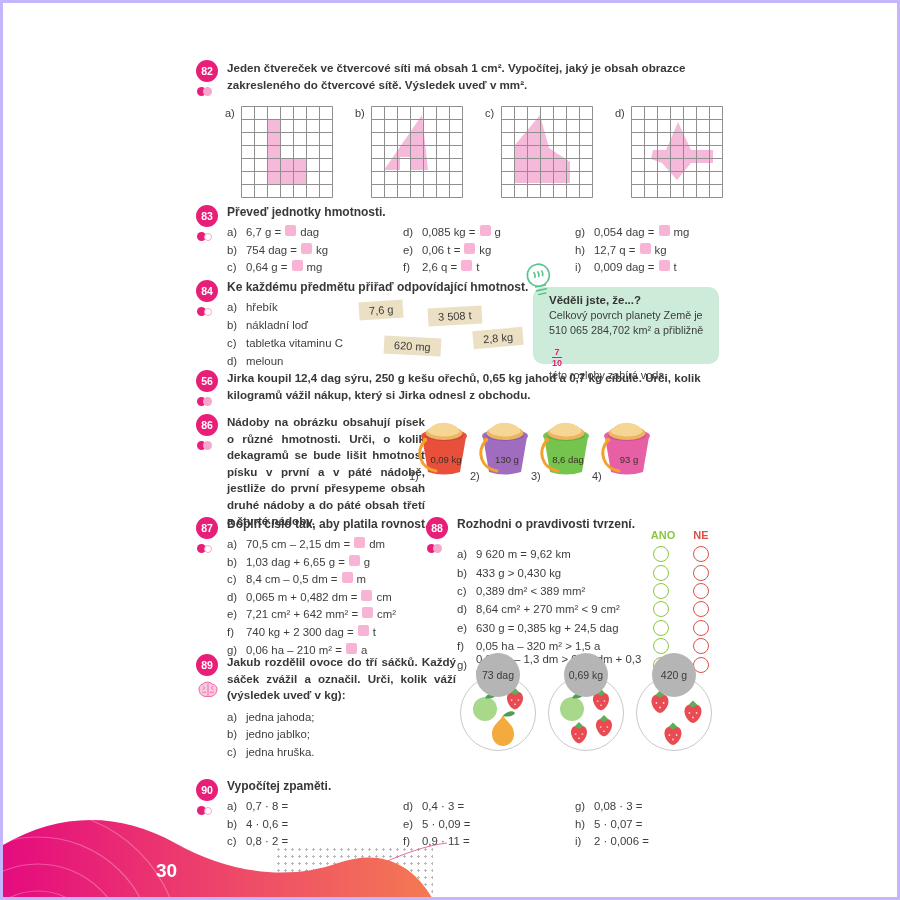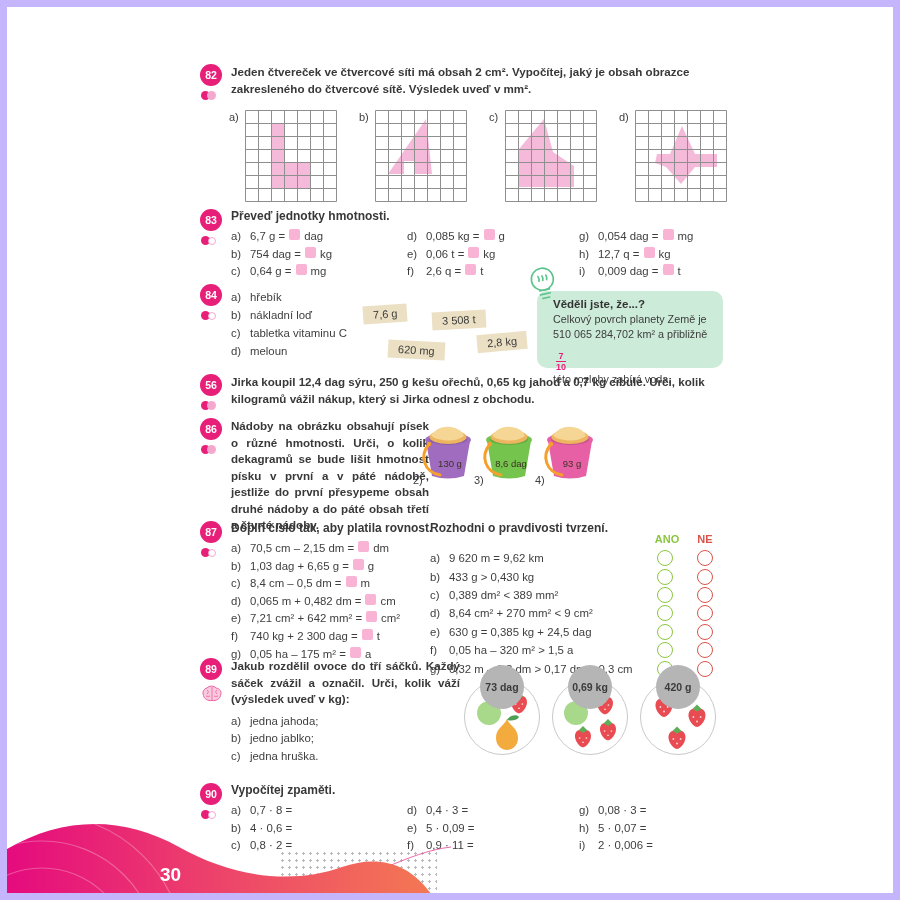--- a/index.html
+++ b/index.html
@@ -1,16 +1,16 @@
 <!DOCTYPE html>
 <html><head>
 <meta charset="utf-8">
 <style>
   html,body{margin:0;padding:0;background:#fff;}
-  .page{width:900px;height:900px;position:relative;background:#fff;border:7px solid #c4b5fd;
+  .page{width:900px;height:900px;position:relative;background:#fff;border:3px solid #c4b5fd;
         box-sizing:border-box;font-family:"Liberation Sans",sans-serif;color:#3e3e3e;overflow:hidden;}
   .ex{position:absolute;display:flex;gap:8px;}
   .badge-col{width:23px;flex:none;}
   .exbadge{width:22px;height:22px;border-radius:50%;background:#e81f78;color:#fff;font-weight:bold;
            font-size:10.5px;display:flex;align-items:center;justify-content:center;}
   .dots{margin-top:5px;display:flex;align-items:center;margin-left:1px;}
   .dot{width:9px;height:9px;border-radius:50%;}
   .dot.solid{background:#e81f78;}
   .dot.light{background:#f5a8cd;margin-left:-3px;}
   .dot.outline{border:1.5px solid #f5a8cd;width:6px;height:6px;background:#fff;margin-left:-2px;}
@@ -51,22 +51,22 @@
   .e88row .ik{width:19px;}
   .e88row .itx{flex:1;}
   .cc{width:14px;height:14px;border-radius:50%;flex:none;background:#fff;}
   .cc.g{border:1.6px solid #8cc63f;margin-right:24px;}
   .cc.r{border:1.6px solid #d9534a;margin-right:12px;}
   
   .bags{position:absolute;left:456px;top:646px;display:flex;gap:10px;}
   .bag{position:relative;width:78px;height:108px;}
   .bag .white{position:absolute;left:1px;top:26px;width:76px;height:76px;border:1.3px solid #c9c9c9;
               border-radius:50%;background:#fff;box-sizing:border-box;}
-  .bag .gray{position:absolute;left:17px;top:12px;width:44px;height:44px;border-radius:50%;background:#b5b5b5;
-             display:flex;align-items:center;justify-content:center;font-size:10.5px;color:#3b3b3b;font-weight:bold;}
+  .bag .gray{position:absolute;left:17px;top:4px;width:44px;height:44px;border-radius:50%;background:#b5b5b5;
+             display:flex;align-items:center;justify-content:center;font-size:10.5px;color:#3b3b3b;}
   .bag svg{position:absolute;left:2px;top:28px;}
   
   .sectitle{position:absolute;left:193px;top:745px;font-size:14.5px;font-weight:bold;color:#e81f78;letter-spacing:.3px;}
   
   .dotpat{position:absolute;left:272px;top:843px;width:158px;height:55px;
           background-image:radial-gradient(circle,#b9b9b9 1px,transparent 1.3px);background-size:7px 7px;}
   .wave{position:absolute;left:0;top:800px;}
   .pagenum{position:absolute;left:153px;top:857px;color:#fff;font-weight:bold;font-size:19px;}
 </style>
 </head>
@@ -76,21 +76,21 @@
 
   <div class="ex" style="left:193px;top:57px;width:525px;">
     <div class="badge-col">
       <div class="exbadge">82</div>
       <div class="dots">
           <span class="dot solid"></span>
           <span class="dot light"></span>
         </div>
     </div>
     <div class="exbody">
-      <div class="extext">Jeden čtvereček ve čtvercové síti má obsah 2 cm². Vypočítej, jaký je obsah obrazce zakresleného do čtvercové sítě. Výsledek uveď v mm².</div>
+      <div class="extext">Jeden čtvereček ve čtvercové síti má obsah 1 cm². Vypočítej, jaký je obsah obrazce zakresleného do čtvercové sítě. Výsledek uveď v mm².</div>
     </div>
   </div>
 
   <div class="grids">
     <div class="ggroup">
       <span class="glabel">a)</span>
       <svg width="92" height="92" viewBox="0 0 92 92">
         <polygon class="gshape" points="26,13 39,13 39,52 65,52 65,78 26,78"></polygon>
         <path class="glines" d="M0.5,0.5H91.5V91.5H0.5Z M13.5,0.5V91.5 M26.5,0.5V91.5 M39.5,0.5V91.5 M52.5,0.5V91.5 M65.5,0.5V91.5 M78.5,0.5V91.5 M0.5,13.5H91.5 M0.5,26.5H91.5 M0.5,39.5H91.5 M0.5,52.5H91.5 M0.5,65.5H91.5 M0.5,78.5H91.5"></path>
       </svg>
@@ -195,20 +195,21 @@
 
   <div class="ex" style="left:193px;top:277px;width:525px;height:95px;">
     <div class="badge-col">
       <div class="exbadge">84</div>
       <div class="dots">
           <span class="dot solid"></span>
           <span class="dot outline"></span>
         </div>
     </div>
     <div class="exbody">
+      <div class="extitle">Ke každému předmětu přiřaď odpovídající hmotnost.</div>
       <div style="margin-top:4px;">
         <div class="irow" style="line-height:18px;">
             <span class="ik">a)</span>
             <span>hřebík</span>
           </div>
         <div class="irow" style="line-height:18px;">
             <span class="ik">b)</span>
             <span>nákladní loď</span>
           </div>
         <div class="irow" style="line-height:18px;">
@@ -264,20 +265,33 @@
       <div class="exbadge">86</div>
       <div class="dots">
           <span class="dot solid"></span>
           <span class="dot light"></span>
         </div>
     </div>
     <div class="exbody">
       <div class="extext" style="width:198px;text-align:justify;">Nádoby na obrázku obsahují písek o různé hmotnosti. Urči, o kolik dekagramů se bude lišit hmotnost písku v první a v páté nádobě, jestliže do první přesypeme obsah druhé nádoby a do páté obsah třetí a čtvrté nádoby.</div>
       <div class="bucketstrip">
 
+        <div class="bucket-wrap">
+          <svg width="61" height="64" viewBox="0 0 61 64" style="color: rgb(232, 80, 60);">
+            <path d="M9,21 L15,56 Q31,61 47,56 L53,21 Q31,28 9,21 Z" fill="currentColor"></path>
+            <ellipse cx="31" cy="20" rx="23" ry="7" fill="currentColor"></ellipse>
+            <ellipse cx="31" cy="19.5" rx="19" ry="5.4" fill="rgba(0,0,0,0.13)"></ellipse>
+            <ellipse cx="31" cy="17" rx="18.5" ry="7" fill="#edb55f"></ellipse>
+            <path d="M14,15 Q22,5 34,7 Q45,9 47,16 Q38,22 26,20 Q16,19 14,15 Z" fill="#f6d694"></path>
+            <path d="M12,24 C2,36 7,52 23,55" fill="none" stroke="#f5a02d" stroke-width="3" stroke-linecap="round"></path>
+            <circle cx="12" cy="24" r="2.2" fill="#f5a02d"></circle>
+            <text x="33" y="47" text-anchor="middle" font-size="9.5" fill="#3d3222">0,09 kg</text>
+          </svg>
+          <span class="bnum">1)</span>
+        </div>
         <div class="bucket-wrap">
           <svg width="61" height="64" viewBox="0 0 61 64" style="color: rgb(160, 108, 192);">
             <path d="M9,21 L15,56 Q31,61 47,56 L53,21 Q31,28 9,21 Z" fill="currentColor"></path>
             <ellipse cx="31" cy="20" rx="23" ry="7" fill="currentColor"></ellipse>
             <ellipse cx="31" cy="19.5" rx="19" ry="5.4" fill="rgba(0,0,0,0.13)"></ellipse>
             <ellipse cx="31" cy="17" rx="18.5" ry="7" fill="#edb55f"></ellipse>
             <path d="M14,15 Q22,5 34,7 Q45,9 47,16 Q38,22 26,20 Q16,19 14,15 Z" fill="#f6d694"></path>
             <path d="M12,24 C2,36 7,52 23,55" fill="none" stroke="#f5a02d" stroke-width="3" stroke-linecap="round"></path>
             <circle cx="12" cy="24" r="2.2" fill="#f5a02d"></circle>
             <text x="33" y="47" text-anchor="middle" font-size="9.5" fill="#3d3222">130 g</text>
@@ -356,29 +370,36 @@
             <span>cm²</span>
           </div>
         <div class="irow">
             <span class="ik">f)</span>
             <span>740 kg + 2 300 dag =</span>
             <span class="ansbox"></span>
             <span>t</span>
           </div>
         <div class="irow">
             <span class="ik">g)</span>
-            <span>0,05 ha – 175 m² =</span>
+            <span>0,06 ha – 210 m² =</span>
             <span class="ansbox"></span>
             <span>a</span>
           </div>
       </div>
     </div>
   </div>
 
   <div class="ex" style="left:423px;top:514px;width:295px;">
+    <div class="badge-col">
+      <div class="exbadge">88</div>
+      <div class="dots">
+          <span class="dot solid"></span>
+          <span class="dot light"></span>
+        </div>
+    </div>
     <div class="exbody">
       <div class="extitle">Rozhodni o pravdivosti tvrzení.</div>
       <div class="ynhead">
         <span class="yes">ANO</span>
         <span class="no">NE</span>
       </div>
       <div class="e88rows">
         <div class="e88row">
             <span class="ik">a)</span>
             <span class="itx">9 620 m = 9,62 km</span>

